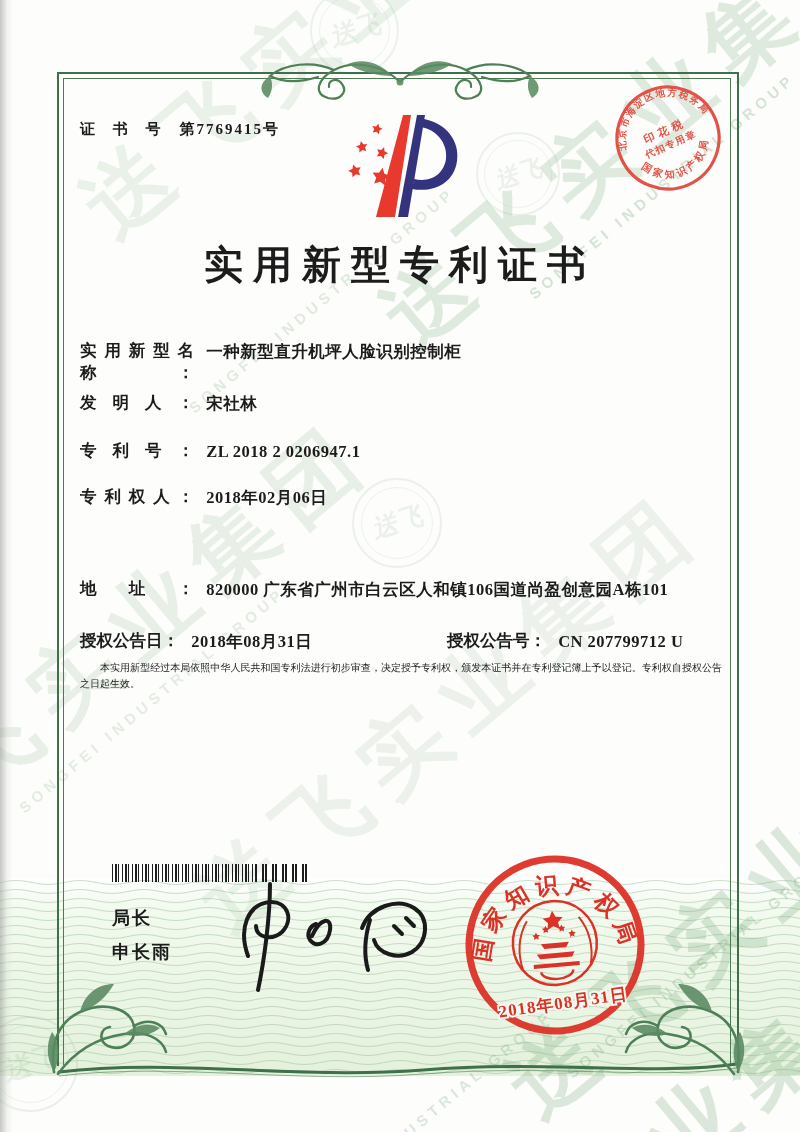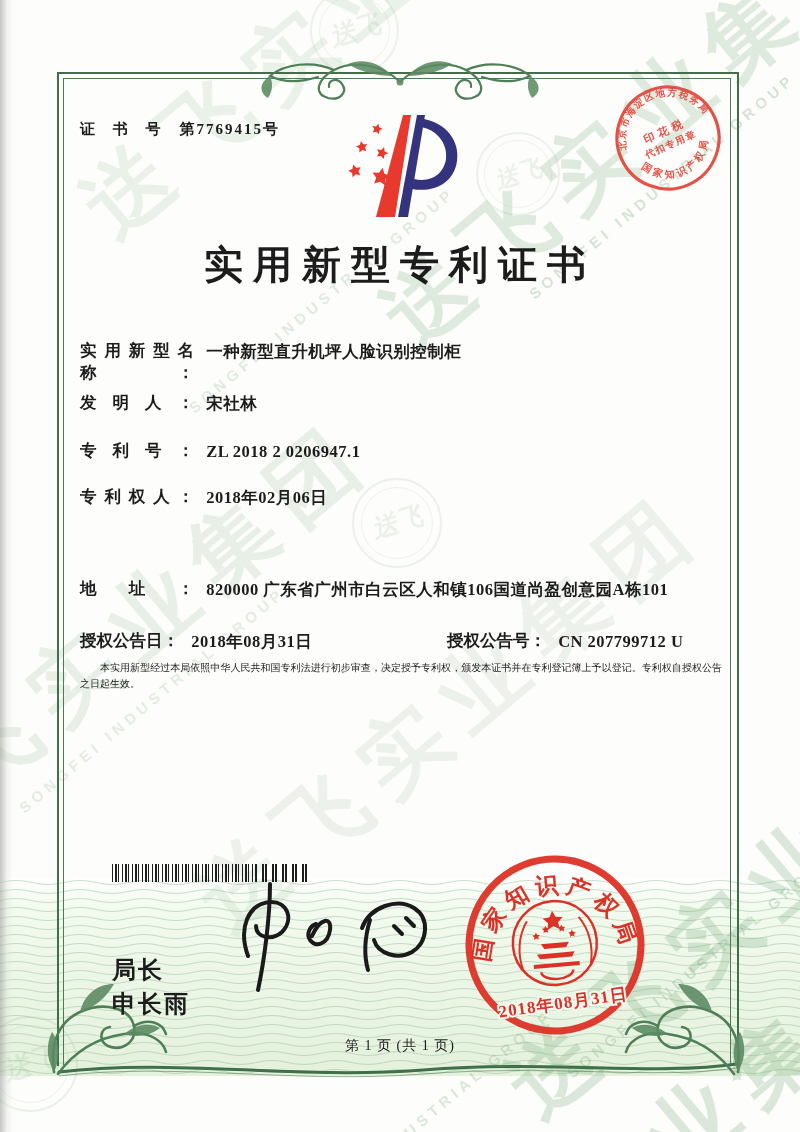--- a/index.html
+++ b/index.html
@@ -38,21 +38,21 @@
   .flabel{display:inline-block;width:114px;text-align:justify;text-align-last:justify;font-weight:bold;vertical-align:top;}
   .fvalue{display:inline-block;max-width:535px;margin-left:8px;vertical-align:top;line-height:1.45;font-weight:bold;letter-spacing:.5px;}
   .grant .flabel{width:auto;text-align:right;text-align-last:auto;}
   .grant2{left:447px;}
   
   .bodytext{left:80px;top:660px;width:642px;font-size:10px;line-height:1.57;text-align:justify;}
   .bodytext p{margin:0;text-indent:2em;}
   
   .barcode{left:112px;top:864px;width:200px;height:18px;
     background:repeating-linear-gradient(90deg,#1d1d1d 0 1.5px,transparent 1.5px 3px,#1d1d1d 3px 5px,transparent 5px 6.5px,#1d1d1d 6.5px 7.5px,transparent 7.5px 10px);}
-  .signer{left:112px;font-family:"Liberation Sans","DejaVu Sans",sans-serif;font-size:24px;font-weight:bold;letter-spacing:2px;margin-top:48px;}
+  .signer{left:112px;font-family:"Liberation Sans","DejaVu Sans",sans-serif;font-size:18px;font-weight:bold;letter-spacing:2px;}
   .footer{left:0;top:1037px;width:800px;text-align:center;font-size:14px;letter-spacing:1px;}
   .seal{left:460px;top:850px;transform:rotate(-5deg);}
   .taxstamp{left:610px;top:80px;transform:rotate(-24deg);opacity:.93;}
   .sig{left:212px;top:878px;}
   .floral-r{transform:scaleX(-1);}
 </style>
 </head>
 <body>
 
 <div class="page">
@@ -283,16 +283,15 @@
     <text font-size="9.5" font-weight="bold" fill="#e2463a" letter-spacing="1.6" font-family="Liberation Serif, DejaVu Serif, serif">
       <textPath href="#taxTop" startOffset="50%" text-anchor="middle">北京市海淀区地方税务局</textPath>
     </text>
     <text font-size="10" font-weight="bold" fill="#e2463a" letter-spacing="3" font-family="Liberation Serif, DejaVu Serif, serif">
       <textPath href="#taxBottom" startOffset="50%" text-anchor="middle">国家知识产权局</textPath>
     </text>
     <text y="-4" font-size="11" font-weight="bold" fill="#e2463a" text-anchor="middle" letter-spacing="4" font-family="Liberation Serif, DejaVu Serif, serif">印花税</text>
     <text y="10" font-size="9.5" font-weight="bold" fill="#e2463a" text-anchor="middle" letter-spacing="1.5" font-family="Liberation Serif, DejaVu Serif, serif">代扣专用章</text>
   </svg>
 
-  <div class="abs footer">第 1 页 (共 1 页)</div>
 
   <div class="abs scan-edge"></div>
 </div>
 
 </body></html>

